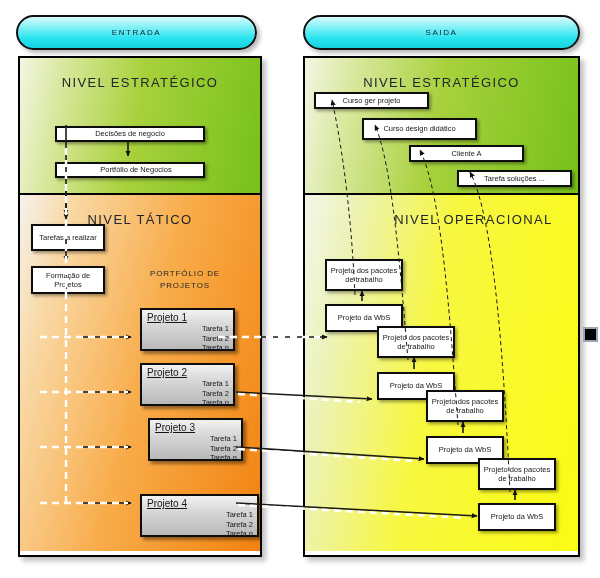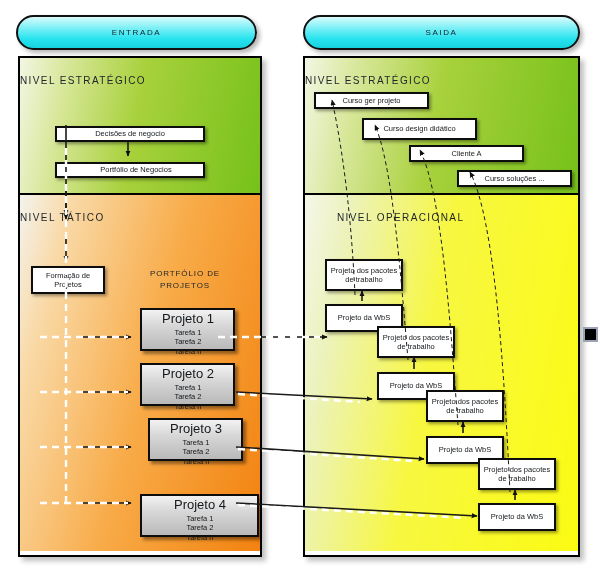--- a/index.html
+++ b/index.html
@@ -16,37 +16,37 @@
 
   
   .panel{position:absolute;border:2px solid #000;
          box-shadow:4px 4px 5px rgba(0,0,0,.25);overflow:hidden;background:#fff;}
   .band{position:absolute;left:0;right:0;}
   .band.green{background:linear-gradient(100deg,#f2f6e3 0%,#d8e79a 18%,#a8d13c 48%,#76c11a 100%);}
   .band.orange{background:linear-gradient(105deg,#f4f3ee 0%,#f9d9a6 16%,#f8ab48 52%,#f2820f 100%);}
   .band.yellow{background:linear-gradient(100deg,#f5f7ea 0%,#ecf2bb 14%,#f7f741 45%,#fbfb13 100%);}
   .divider{position:absolute;left:0;right:0;height:2px;background:#000;}
 
-  .bandtitle{position:absolute;width:100%;font-size:10px;
+  .bandtitle{position:absolute;width:100%;text-align:center;font-size:13px;
              letter-spacing:1.4px;color:#20262b;}
 
   
   .node{position:absolute;border:2px solid #0d0d0d;background:#fff;
         box-shadow:2px 2px 3px rgba(0,0,0,.38);
         display:flex;align-items:center;justify-content:center;
         text-align:center;font-size:7.5px;color:#14181c;line-height:1.25;
         padding:1px 2px;box-sizing:border-box;}
 
   
   .proj{position:absolute;border:2px solid #0d0d0d;
         background:linear-gradient(180deg,#f2f2f2 0%,#d7d7d7 40%,#b9b9b9 100%);
         box-shadow:3px 3px 3px rgba(0,0,0,.4);box-sizing:border-box;
         padding:1px 4px 1px 5px;}
-  .proj .ptitle{font-size:13px;color:#14181c;text-align:center;line-height:1.3;}
-  .proj .prow{font-size:7.5px;color:#14181c;text-align:center;line-height:1.28;}
+  .proj .ptitle{font-size:10px;color:#14181c;text-align:left;line-height:1.3;text-decoration:underline;}
+  .proj .prow{font-size:7.5px;color:#14181c;text-align:right;line-height:1.28;}
 
   
   .portfolio{position:absolute;text-align:center;font-size:8px;letter-spacing:.9px;
              color:#20262b;line-height:1.45;}
 
   
   #links{position:absolute;left:0;top:0;width:600px;height:578px;
          pointer-events:none;overflow:visible;}
 
   
@@ -68,20 +68,21 @@
     <div class="band green" style="top:0;height:136px;"></div>
     <div class="band orange" style="top:136px;height:357px;"></div>
     <div class="divider" style="top:135px;"></div>
 
     <div class="bandtitle" style="top:17px;">NIVEL ESTRATÉGICO</div>
     <div class="bandtitle" style="top:154px;">NIVEL TÁTICO</div>
 
     <div class="node" style="left:35px;top:68px;width:150px;height:16px;">Decisões de negocio</div>
     <div class="node" style="left:35px;top:104px;width:150px;height:16px;padding-left:14px;">Portfólio de Negocios</div>
 
+    <div class="node" style="left:11px;top:166px;width:74px;height:27px;">Tarefas a realizar</div>
     <div class="node" style="left:11px;top:208px;width:74px;height:28px;">Formação de Projetos</div>
 
     <div class="portfolio" style="left:110px;top:210px;width:110px;">
       <div>PORTFÓLIO DE</div>
       <div>PROJETOS</div>
     </div>
 
     <div class="proj" style="left:120px;top:250px;width:95px;height:43px;">
       <div class="ptitle">Projeto 1</div>
       <div class="prow">Tarefa 1</div>
@@ -112,21 +113,21 @@
     <div class="band green" style="top:0;height:136px;"></div>
     <div class="band yellow" style="top:136px;height:357px;"></div>
     <div class="divider" style="top:135px;"></div>
 
     <div class="bandtitle" style="top:17px;">NIVEL ESTRATÉGICO</div>
     <div class="bandtitle" style="top:154px;padding-left:32px;">NIVEL OPERACIONAL</div>
 
     <div class="node" style="left:9px;top:34px;width:115px;height:17px;">Curso ger projeto</div>
     <div class="node" style="left:57px;top:60px;width:115px;height:22px;">Curso design didático</div>
     <div class="node" style="left:104px;top:87px;width:115px;height:17px;">Cliente A</div>
-    <div class="node" style="left:152px;top:112px;width:115px;height:17px;">Curso soluções ...</div>
+    <div class="node" style="left:152px;top:112px;width:115px;height:17px;">Tarefa soluções ...</div>
 
     <div class="node" style="left:20px;top:201px;width:78px;height:32px;">Projeto dos pacotes de trabalho</div>
     <div class="node" style="left:20px;top:246px;width:78px;height:28px;">Projeto da WbS</div>
 
     <div class="node" style="left:72px;top:268px;width:78px;height:32px;">Projeto dos pacotes de trabalho</div>
     <div class="node" style="left:72px;top:314px;width:78px;height:28px;">Projeto da WbS</div>
 
     <div class="node" style="left:121px;top:332px;width:78px;height:32px;">Projeto dos pacotes de trabalho</div>
     <div class="node" style="left:121px;top:378px;width:78px;height:28px;">Projeto da WbS</div>
 

